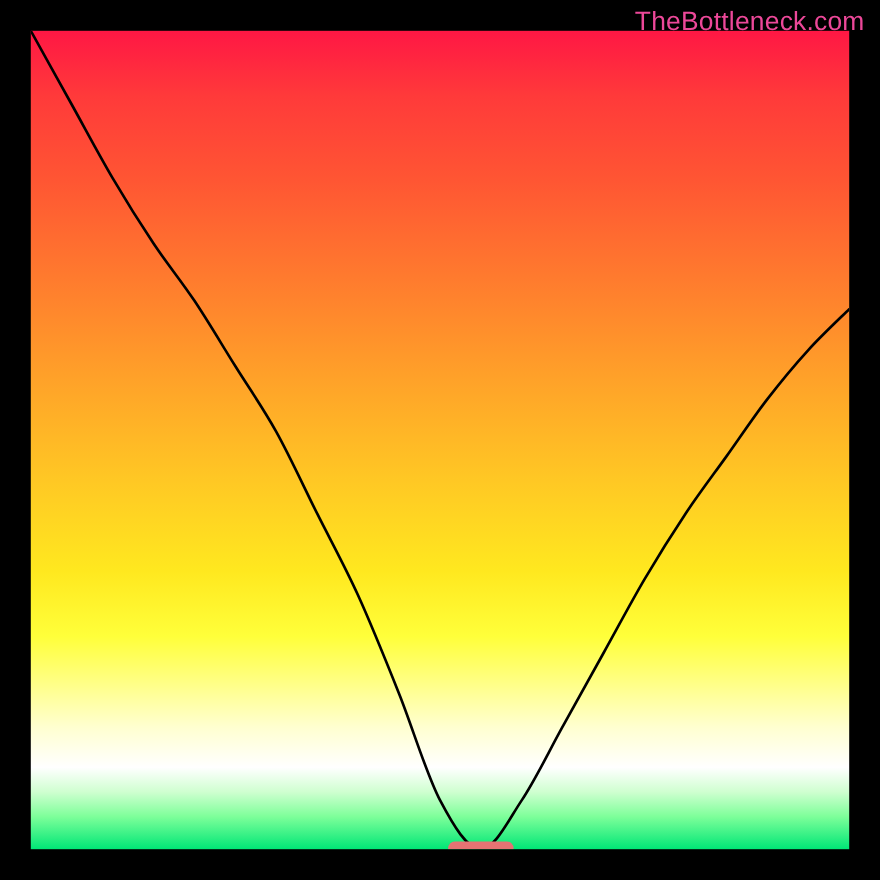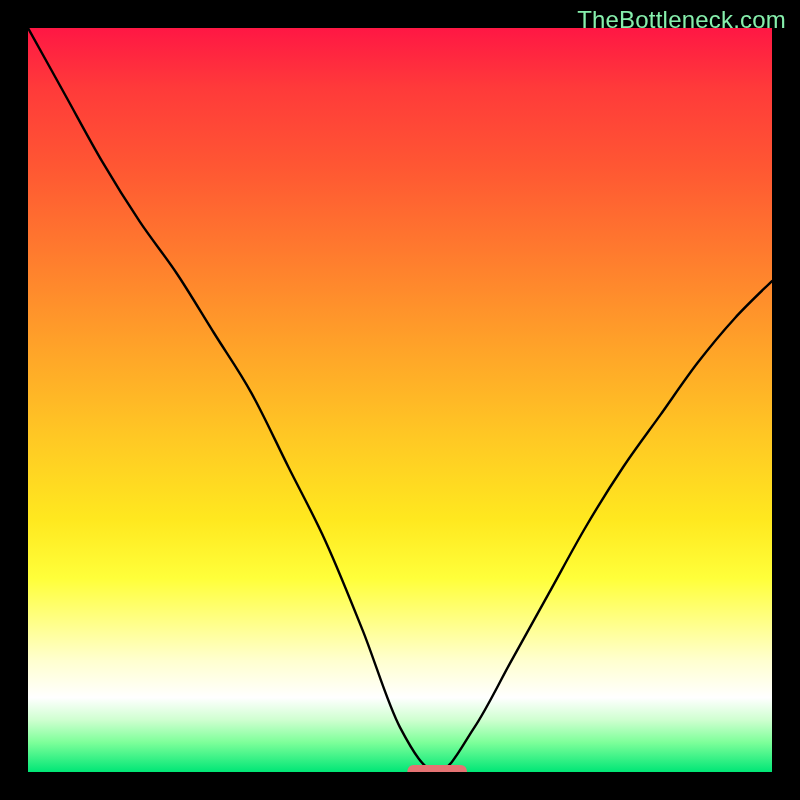--- a/index.html
+++ b/index.html
@@ -8,21 +8,21 @@
     width: 800px;
     height: 800px;
     background: #000;
     position: relative;
     font-family: Arial, Helvetica, sans-serif;
   }
   .watermark {
     position: absolute;
     top: 6px;
     right: 14px;
-    color: #86efac;
+    color: #ec4899;
     font-size: 24px;
     font-weight: 400;
     letter-spacing: 0.2px;
     z-index: 10;
   }
   .plot {
     position: absolute;
     left: 28px;
     top: 28px;
     width: 744px;

